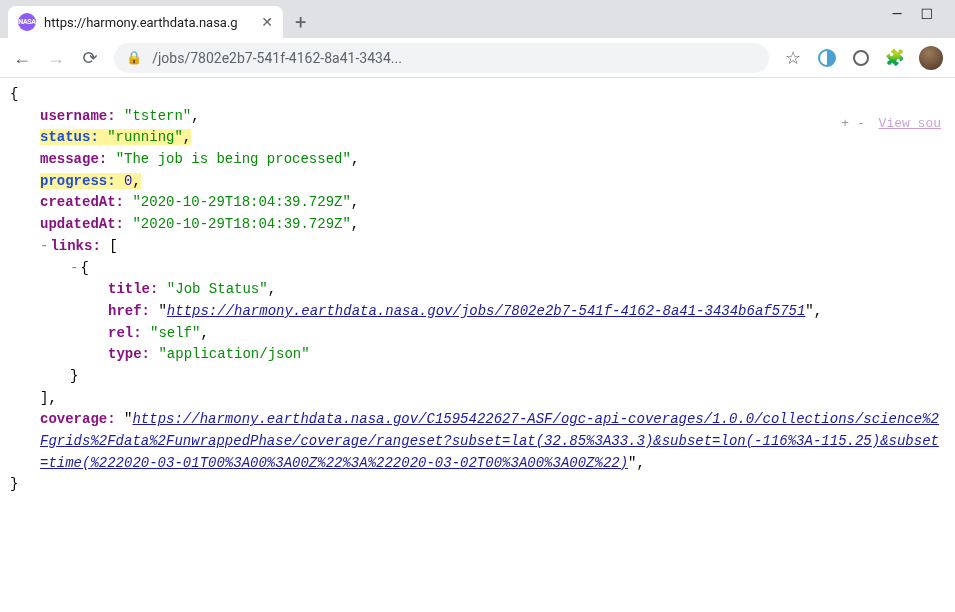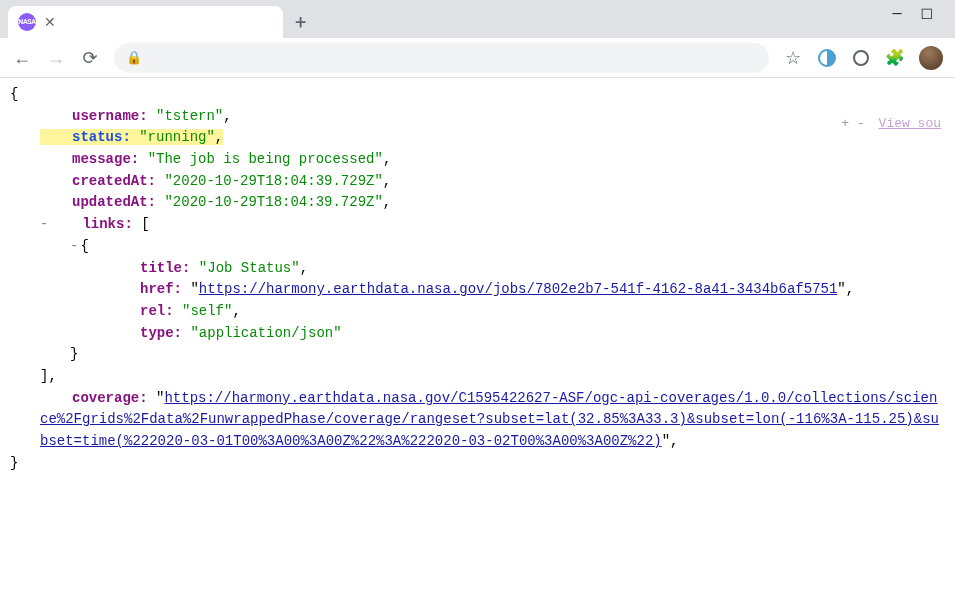--- a/index.html
+++ b/index.html
@@ -99,53 +99,55 @@
       top: 4px;
       right: 14px;
       font-size: 13px;
       color: #999;
       margin-top: 32px;
     }
     .top-actions .vs { color: #8e44ad; opacity: 0.5; text-decoration: underline; margin-left: 6px; }
     .i1 { padding-left: 30px; }
     .i2 { padding-left: 60px; }
     .i3 { padding-left: 98px; }
-    .key { color: #881280; font-weight: bold; margin-left: 32px; }
+    .key { color: #881280; font-weight: bold; }
     .strg { color: #088c08; }
     .num { color: #1a1aa6; }
-    .link { color: #1a1aa6; text-decoration: underline; }
+    .link { color: #1a1aa6; text-decoration: underline; font-style: italic; }
     .hl { background: #fff59d; }
     .hl .key { color: #1d4ed8; }
     .toggle { color: #888; margin-right: 2px; }
     .wrap { word-break: break-all; display: inline; }
   </style>
 </head>
 <body>
 
 <div class="window-controls">
   <span>—</span>
   <span>☐</span>
 </div>
 
 <div class="tab-strip">
   <div class="tab">
     <div class="favicon">
         <span>NASA</span>
       </div>
+    <span class="tab-title">https://harmony.earthdata.nasa.g</span>
     <span class="tab-close">✕</span>
   </div>
   <span class="new-tab">+</span>
 </div>
 
 <div class="toolbar">
   <span class="nav-btn">←</span>
   <span class="nav-btn disabled">→</span>
   <span class="nav-btn">⟳</span>
   <div class="omnibox">
     <span class="lock-icon">🔒</span>
+      <span class="url-gray">/jobs/7802e2b7-541f-4162-8a41-3434...</span>
   </div>
   <span class="nav-btn">☆</span>
   <div class="toolbar-right">
     <span class="ext-icon">
       <svg width="18" height="18" viewBox="0 0 18 18">
           <circle cx="9" cy="9" r="8" fill="none" stroke="#4aa0d0" stroke-width="2"></circle>
           <path d="M9 1 A8 8 0 0 1 9 17" fill="#4aa0d0"></path>
         </svg>
     </span>
     <span class="ext-icon">
@@ -174,20 +176,23 @@
 
   <div class="i1">
     <span class="hl"><span class="key">status:</span> <span class="strg">"running"</span>,</span>
   </div>
 
   <div class="i1">
     <span class="key">message:</span>
     <span class="strg">"The job is being processed"</span>,
   </div>
 
+  <div class="i1">
+    <span class="hl"><span class="key">progress:</span> <span class="num">0</span>,</span>
+  </div>
 
   <div class="i1">
     <span class="key">createdAt:</span>
     <span class="strg">"2020-10-29T18:04:39.729Z"</span>,
   </div>
 
   <div class="i1">
     <span class="key">updatedAt:</span>
     <span class="strg">"2020-10-29T18:04:39.729Z"</span>,
   </div>

